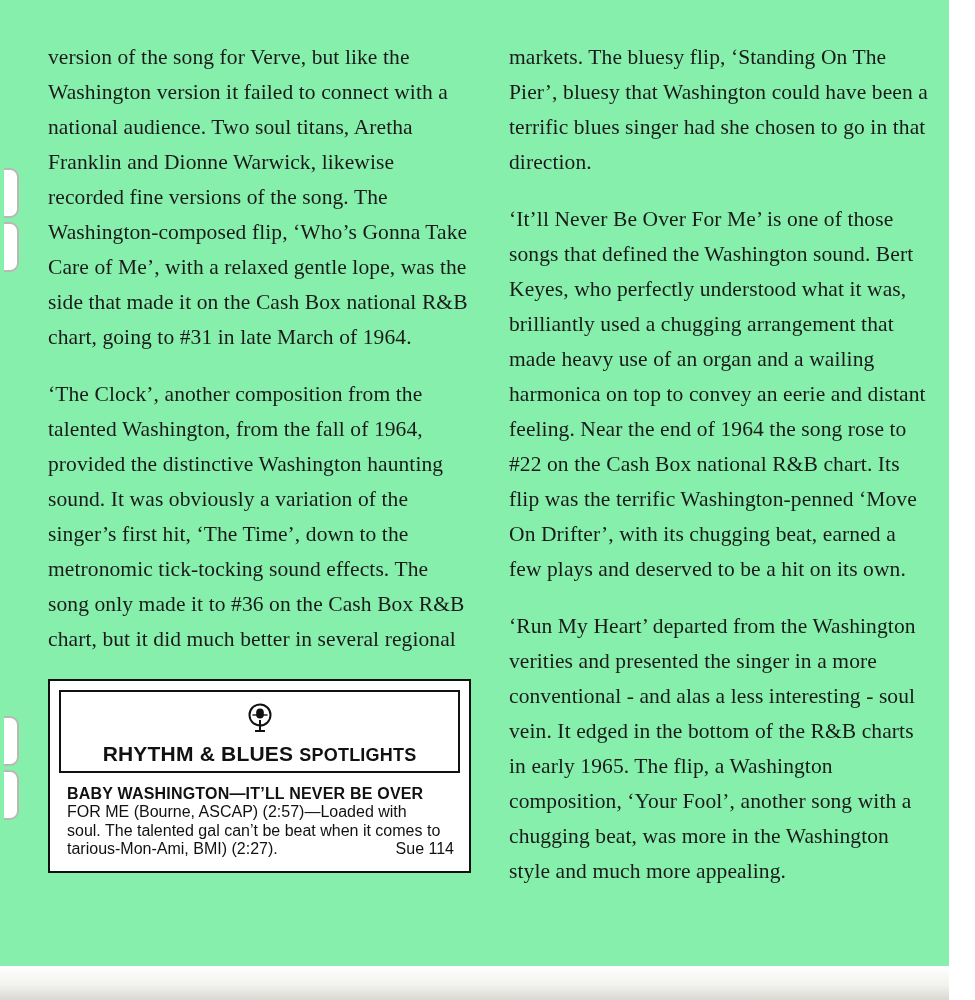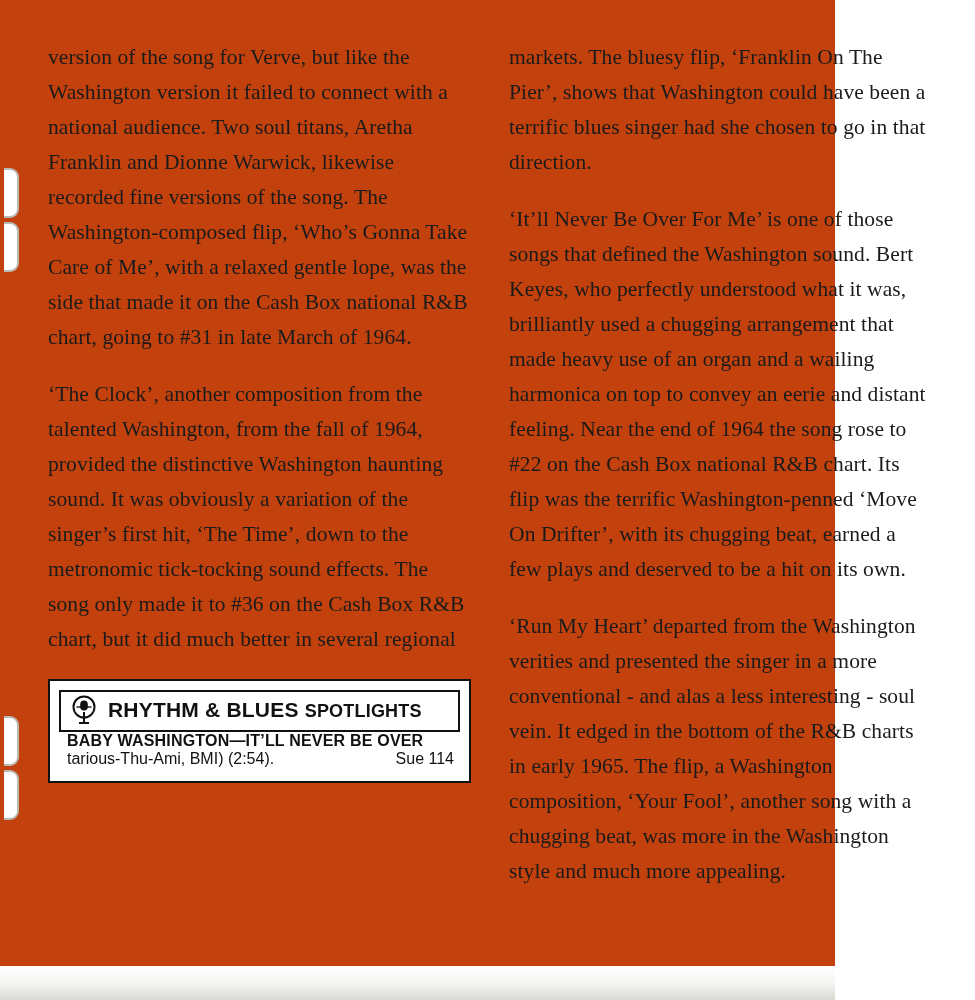--- a/index.html
+++ b/index.html
@@ -9,23 +9,23 @@
   }
   body {
     width: 975px;
     height: 1000px;
     overflow: hidden;
     font-family: "Liberation Serif", serif;
     color: #1a1a1a;
   }
   .page {
     position: relative;
-    width: 835px;
+    width: 949px;
     height: 1000px;
-    background: #c2410c;
+    background: #86efac;
   }
   
   .page::after {
     content: "";
     position: absolute;
     left: 0; right: 0; bottom: 0;
     height: 34px;
     background: linear-gradient(to bottom, #ffffff 0%, #f2f2ee 55%, #d9d9d4 100%);
     pointer-events: none;
   }
@@ -76,25 +76,26 @@
   .clipping {
     margin-top: 16px;
     border: 2px solid #111;
     background: #fff;
     padding: 9px 9px 12px 9px;
     width: 401px;
     box-sizing: content-box;
   }
   .clip-head {
     border: 2px solid #111;
-    padding: 3px 8px 5px 8px;
+    padding: 11px 8px 5px 8px;
     display: flex;
     align-items: center;
     gap: 9px;
-    margin-bottom: 0;
+    margin-bottom: 12px;
+    flex-direction: column;
   }
   .mic-icon {
     flex: 0 0 auto;
     width: 30px;
     height: 30px;
     position: relative;
   }
   .mic-icon svg { display: block; }
   .clip-title {
     font-family: "Liberation Sans", sans-serif;
@@ -153,28 +154,30 @@
               <rect x="11.2" y="5.5" width="7.6" height="10" rx="3.8" fill="#111"></rect>
               <path d="M7.5 12 H22.5" stroke="#111" stroke-width="1.4"></path>
               <path d="M15 17 V28" stroke="#111" stroke-width="2"></path>
               <path d="M10 28 H20" stroke="#111" stroke-width="2"></path>
             </svg>
           </span>
           <span class="clip-title"><span>RHYTHM &amp; BLUES</span> <span class="small">SPOTLIGHTS</span></span>
         </div>
         <div class="clip-body">
           <span class="clip-line bold">BABY WASHINGTON—IT’LL NEVER BE OVER</span>
+          <span class="clip-line">FOR ME (Bourne, ASCAP) (2:57)—Loaded with</span>
+          <span class="clip-line">soul. The talented gal can’t be beat when it comes to</span>
           <span class="clip-line justify">
-            <span>tarious-Thu-Ami, BMI) (2:54).</span>
+            <span>tarious-Mon-Ami, BMI) (2:27).</span>
             <span class="label-cat">Sue 114</span>
           </span>
         </div>
       </div>
     </div>
 
     <div class="col">
-      <p>markets. The bluesy flip, ‘Franklin On The Pier’, shows that Washington could have been a terrific blues singer had she chosen to go in that direction.</p>
+      <p>markets. The bluesy flip, ‘Standing On The Pier’, bluesy that Washington could have been a terrific blues singer had she chosen to go in that direction.</p>
       <p>‘It’ll Never Be Over For Me’ is one of those songs that defined the Washington sound. Bert Keyes, who perfectly understood what it was, brilliantly used a chugging arrangement that made heavy use of an organ and a wailing harmonica on top to convey an eerie and distant feeling. Near the end of 1964 the song rose to #22 on the Cash Box national R&amp;B chart. Its flip was the terrific Washington-penned ‘Move On Drifter’, with its chugging beat, earned a few plays and deserved to be a hit on its own.</p>
       <p>‘Run My Heart’ departed from the Washington verities and presented the singer in a more conventional - and alas a less interesting - soul vein. It edged in the bottom of the R&amp;B charts in early 1965. The flip, a Washington composition, ‘Your Fool’, another song with a chugging beat, was more in the Washington style and much more appealing.</p>
     </div>
 
   </div>
 </div>
 
 </body></html>

